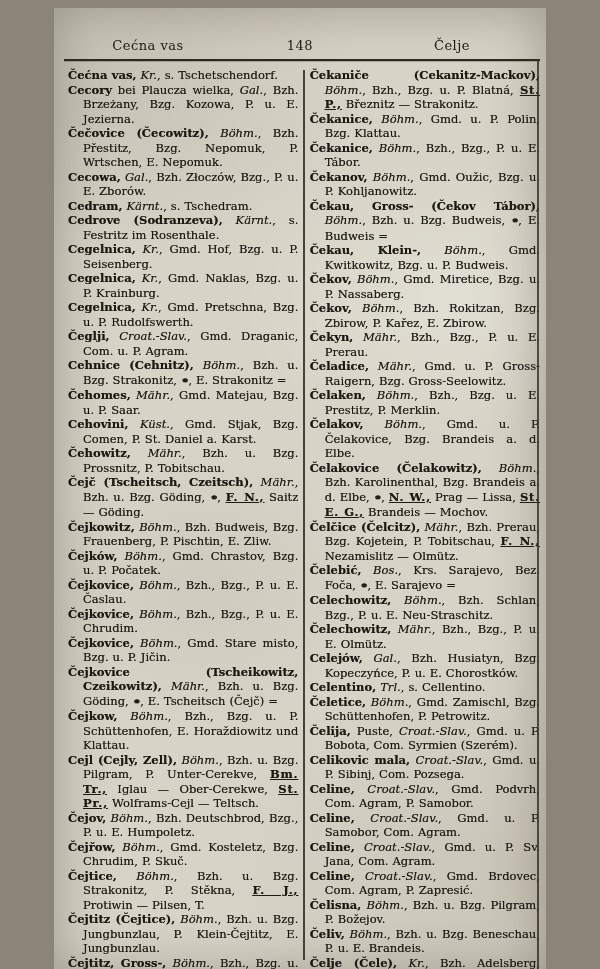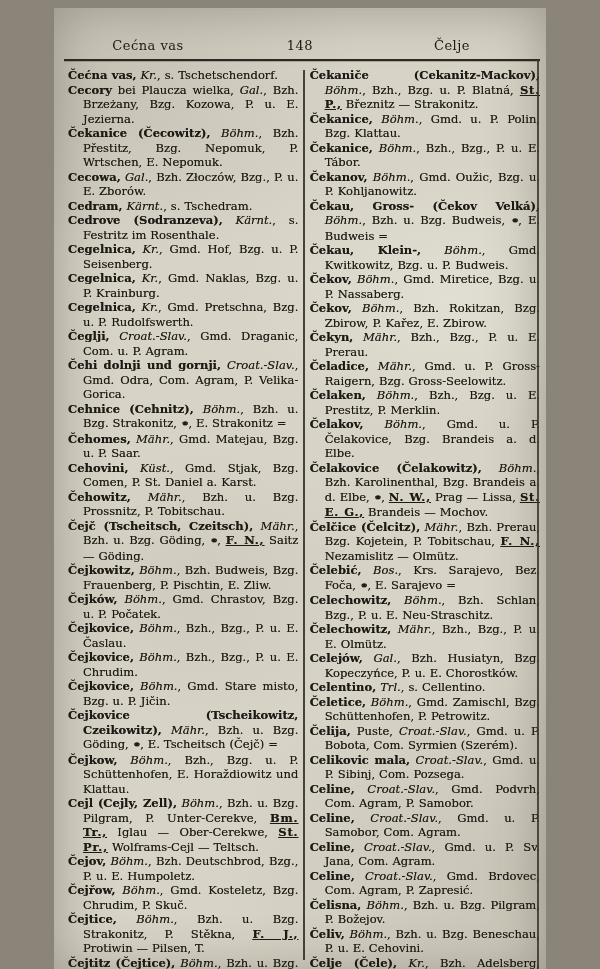--- a/index.html
+++ b/index.html
@@ -67,29 +67,28 @@
     <div class="third">Cećna vas</div>
     <div class="third">148</div>
     <div class="third">Čelje</div>
   </div>
   <div class="header-rule"></div>
   <div class="edge-line"></div>
   <div class="cols">
     <div class="col" id="col-left">
         <p class="entry"><span class="seg-b">Čećna vas,</span><span class="seg-t"> </span><span class="seg-i">Kr.</span><span class="seg-t">, s. Tschetschendorf.</span></p>
         <p class="entry"><span class="seg-b">Cecory</span><span class="seg-t"> bei Plaucza wielka, </span><span class="seg-i">Gal.</span><span class="seg-t">, Bzh. Brzeżany, Bzg. Kozowa, P. u. E. Jezierna.</span></p>
-        <p class="entry"><span class="seg-b">Čekanice (Čecowitz),</span><span class="seg-t"> </span><span class="seg-i">Böhm.</span><span class="seg-t">, Bzh. Přestitz, Bzg. Nepomuk, P. Wrtschen, E. Nepomuk.</span></p>
+        <p class="entry"><span class="seg-b">Čečovice (Čecowitz),</span><span class="seg-t"> </span><span class="seg-i">Böhm.</span><span class="seg-t">, Bzh. Přestitz, Bzg. Nepomuk, P. Wrtschen, E. Nepomuk.</span></p>
         <p class="entry"><span class="seg-b">Cecowa,</span><span class="seg-t"> </span><span class="seg-i">Gal.</span><span class="seg-t">, Bzh. Złoczów, Bzg., P. u. E. Zborów.</span></p>
         <p class="entry"><span class="seg-b">Cedram,</span><span class="seg-t"> </span><span class="seg-i">Kärnt.</span><span class="seg-t">, s. Tschedram.</span></p>
         <p class="entry"><span class="seg-b">Cedrove (Sodranzeva),</span><span class="seg-t"> </span><span class="seg-i">Kärnt.</span><span class="seg-t">, s. Festritz im Rosenthale.</span></p>
         <p class="entry"><span class="seg-b">Cegelnica,</span><span class="seg-t"> </span><span class="seg-i">Kr.</span><span class="seg-t">, Gmd. Hof, Bzg. u. P. Seisenberg.</span></p>
         <p class="entry"><span class="seg-b">Cegelnica,</span><span class="seg-t"> </span><span class="seg-i">Kr.</span><span class="seg-t">, Gmd. Naklas, Bzg. u. P. Krainburg.</span></p>
         <p class="entry"><span class="seg-b">Cegelnica,</span><span class="seg-t"> </span><span class="seg-i">Kr.</span><span class="seg-t">, Gmd. Pretschna, Bzg. u. P. Rudolfswerth.</span></p>
         <p class="entry"><span class="seg-b">Čeglji,</span><span class="seg-t"> </span><span class="seg-i">Croat.-Slav.</span><span class="seg-t">, Gmd. Draganic, Com. u. P. Agram.</span></p>
-        <p class="entry"><span class="seg-b">Čehi dolnji und gornji,</span><span class="seg-t"> </span><span class="seg-i">Croat.-Slav.</span><span class="seg-t">, Gmd. Odra, Com. Agram, P. Velika-Gorica.</span></p>
         <p class="entry"><span class="seg-b">Cehnice (Cehnitz),</span><span class="seg-t"> </span><span class="seg-i">Böhm.</span><span class="seg-t">, Bzh. u. Bzg. Strakonitz, </span><span class="seg-y">⚭</span><span class="seg-t">, E. Strakonitz =</span></p>
         <p class="entry"><span class="seg-b">Čehomes,</span><span class="seg-t"> </span><span class="seg-i">Mähr.</span><span class="seg-t">, Gmd. Matejau, Bzg. u. P. Saar.</span></p>
         <p class="entry"><span class="seg-b">Cehovini,</span><span class="seg-t"> </span><span class="seg-i">Küst.</span><span class="seg-t">, Gmd. Stjak, Bzg. Comen, P. St. Daniel a. Karst.</span></p>
         <p class="entry"><span class="seg-b">Čehowitz,</span><span class="seg-t"> </span><span class="seg-i">Mähr.</span><span class="seg-t">, Bzh. u. Bzg. Prossnitz, P. Tobitschau.</span></p>
         <p class="entry"><span class="seg-b">Čejč (Tscheitsch, Czeitsch),</span><span class="seg-t"> </span><span class="seg-i">Mähr.</span><span class="seg-t">, Bzh. u. Bzg. Göding, </span><span class="seg-y">⚭</span><span class="seg-t">, </span><span class="seg-g">F. N.,</span><span class="seg-t"> Saitz — Göding.</span></p>
         <p class="entry"><span class="seg-b">Čejkowitz,</span><span class="seg-t"> </span><span class="seg-i">Böhm.</span><span class="seg-t">, Bzh. Budweis, Bzg. Frauenberg, P. Pischtin, E. Zliw.</span></p>
         <p class="entry"><span class="seg-b">Čejków,</span><span class="seg-t"> </span><span class="seg-i">Böhm.</span><span class="seg-t">, Gmd. Chrastov, Bzg. u. P. Počatek.</span></p>
         <p class="entry"><span class="seg-b">Čejkovice,</span><span class="seg-t"> </span><span class="seg-i">Böhm.</span><span class="seg-t">, Bzh., Bzg., P. u. E. Časlau.</span></p>
         <p class="entry"><span class="seg-b">Čejkovice,</span><span class="seg-t"> </span><span class="seg-i">Böhm.</span><span class="seg-t">, Bzh., Bzg., P. u. E. Chrudim.</span></p>
         <p class="entry"><span class="seg-b">Čejkovice,</span><span class="seg-t"> </span><span class="seg-i">Böhm.</span><span class="seg-t">, Gmd. Stare misto, Bzg. u. P. Jičin.</span></p>
@@ -102,21 +101,21 @@
         <p class="entry"><span class="seg-b">Čejtitz (Čejtice),</span><span class="seg-t"> </span><span class="seg-i">Böhm.</span><span class="seg-t">, Bzh. u. Bzg. Jungbunzlau, P. Klein-Čejtitz, E. Jungbunzlau.</span></p>
         <p class="entry"><span class="seg-b">Čejtitz, Gross-,</span><span class="seg-t"> </span><span class="seg-i">Böhm.</span><span class="seg-t">, Bzh., Bzg. u. P. Klein-Čejtitz, E. Jungbunzlau.</span></p>
         <p class="entry"><span class="seg-b">Čejtitz, Klein-,</span><span class="seg-t"> </span><span class="seg-i">Böhm.</span><span class="seg-t">, Gmd. Čejtitz, Bzh. u. Bzg. Jungbunzlau, </span><span class="seg-y">⚭</span><span class="seg-t">, E. Jungbunzlau =, T.</span></p>
       </div>
     <div class="col-divider"></div>
     <div class="col" id="col-right">
         <p class="entry"><span class="seg-b">Čekaniče (Cekanitz-Mackov),</span><span class="seg-t"> </span><span class="seg-i">Böhm.</span><span class="seg-t">, Bzh., Bzg. u. P. Blatná, </span><span class="seg-g">St. P.,</span><span class="seg-t"> Březnitz — Strakonitz.</span></p>
         <p class="entry"><span class="seg-b">Čekanice,</span><span class="seg-t"> </span><span class="seg-i">Böhm.</span><span class="seg-t">, Gmd. u. P. Polin, Bzg. Klattau.</span></p>
         <p class="entry"><span class="seg-b">Čekanice,</span><span class="seg-t"> </span><span class="seg-i">Böhm.</span><span class="seg-t">, Bzh., Bzg., P. u. E. Tábor.</span></p>
         <p class="entry"><span class="seg-b">Čekanov,</span><span class="seg-t"> </span><span class="seg-i">Böhm.</span><span class="seg-t">, Gmd. Oužic, Bzg. u. P. Kohljanowitz.</span></p>
-        <p class="entry"><span class="seg-b">Čekau, Gross- (Čekov Velká),</span><span class="seg-t"> </span><span class="seg-i">Böhm.</span><span class="seg-t">, Bzh. u. Bzg. Budweis, </span><span class="seg-y">⚭</span><span class="seg-t">, E. Budweis =</span></p>
+        <p class="entry"><span class="seg-b">Čekau, Gross- (Čekov Tábor),</span><span class="seg-t"> </span><span class="seg-i">Böhm.</span><span class="seg-t">, Bzh. u. Bzg. Budweis, </span><span class="seg-y">⚭</span><span class="seg-t">, E. Budweis =</span></p>
         <p class="entry"><span class="seg-b">Čekau, Klein-,</span><span class="seg-t"> </span><span class="seg-i">Böhm.</span><span class="seg-t">, Gmd. Kwitkowitz, Bzg. u. P. Budweis.</span></p>
         <p class="entry"><span class="seg-b">Čekov,</span><span class="seg-t"> </span><span class="seg-i">Böhm.</span><span class="seg-t">, Gmd. Miretice, Bzg. u. P. Nassaberg.</span></p>
         <p class="entry"><span class="seg-b">Čekov,</span><span class="seg-t"> </span><span class="seg-i">Böhm.</span><span class="seg-t">, Bzh. Rokitzan, Bzg. Zbirow, P. Kařez, E. Zbirow.</span></p>
         <p class="entry"><span class="seg-b">Čekyn,</span><span class="seg-t"> </span><span class="seg-i">Mähr.</span><span class="seg-t">, Bzh., Bzg., P. u. E. Prerau.</span></p>
         <p class="entry"><span class="seg-b">Čeladice,</span><span class="seg-t"> </span><span class="seg-i">Mähr.</span><span class="seg-t">, Gmd. u. P. Gross-Raigern, Bzg. Gross-Seelowitz.</span></p>
         <p class="entry"><span class="seg-b">Čelaken,</span><span class="seg-t"> </span><span class="seg-i">Böhm.</span><span class="seg-t">, Bzh., Bzg. u. E. Prestitz, P. Merklin.</span></p>
         <p class="entry"><span class="seg-b">Čelakov,</span><span class="seg-t"> </span><span class="seg-i">Böhm.</span><span class="seg-t">, Gmd. u. P. Čelakovice, Bzg. Brandeis a. d. Elbe.</span></p>
         <p class="entry"><span class="seg-b">Čelakovice (Čelakowitz),</span><span class="seg-t"> </span><span class="seg-i">Böhm.</span><span class="seg-t">, Bzh. Karolinenthal, Bzg. Brandeis a. d. Elbe, </span><span class="seg-y">⚭</span><span class="seg-t">, </span><span class="seg-g">N. W.,</span><span class="seg-t"> Prag — Lissa, </span><span class="seg-g">St. E. G.,</span><span class="seg-t"> Brandeis — Mochov.</span></p>
         <p class="entry"><span class="seg-b">Čelčice (Čelcitz),</span><span class="seg-t"> </span><span class="seg-i">Mähr.</span><span class="seg-t">, Bzh. Prerau, Bzg. Kojetein, P. Tobitschau, </span><span class="seg-g">F. N.,</span><span class="seg-t"> Nezamislitz — Olmütz.</span></p>
         <p class="entry"><span class="seg-b">Čelebić,</span><span class="seg-t"> </span><span class="seg-i">Bos.</span><span class="seg-t">, Krs. Sarajevo, Bez. Foča, </span><span class="seg-y">⚭</span><span class="seg-t">, E. Sarajevo =</span></p>
@@ -125,17 +124,17 @@
         <p class="entry"><span class="seg-b">Celejów,</span><span class="seg-t"> </span><span class="seg-i">Gal.</span><span class="seg-t">, Bzh. Husiatyn, Bzg. Kopeczyńce, P. u. E. Chorostków.</span></p>
         <p class="entry"><span class="seg-b">Celentino,</span><span class="seg-t"> </span><span class="seg-i">Trl.</span><span class="seg-t">, s. Cellentino.</span></p>
         <p class="entry"><span class="seg-b">Čeletice,</span><span class="seg-t"> </span><span class="seg-i">Böhm.</span><span class="seg-t">, Gmd. Zamischl, Bzg. Schüttenhofen, P. Petrowitz.</span></p>
         <p class="entry"><span class="seg-b">Čelija,</span><span class="seg-t"> Puste, </span><span class="seg-i">Croat.-Slav.</span><span class="seg-t">, Gmd. u. P. Bobota, Com. Syrmien (Szerém).</span></p>
         <p class="entry"><span class="seg-b">Celikovic mala,</span><span class="seg-t"> </span><span class="seg-i">Croat.-Slav.</span><span class="seg-t">, Gmd. u. P. Sibinj, Com. Pozsega.</span></p>
         <p class="entry"><span class="seg-b">Celine,</span><span class="seg-t"> </span><span class="seg-i">Croat.-Slav.</span><span class="seg-t">, Gmd. Podvrh, Com. Agram, P. Samobor.</span></p>
         <p class="entry"><span class="seg-b">Celine,</span><span class="seg-t"> </span><span class="seg-i">Croat.-Slav.</span><span class="seg-t">, Gmd. u. P. Samobor, Com. Agram.</span></p>
         <p class="entry"><span class="seg-b">Celine,</span><span class="seg-t"> </span><span class="seg-i">Croat.-Slav.</span><span class="seg-t">, Gmd. u. P. Sv. Jana, Com. Agram.</span></p>
         <p class="entry"><span class="seg-b">Celine,</span><span class="seg-t"> </span><span class="seg-i">Croat.-Slav.</span><span class="seg-t">, Gmd. Brdovec, Com. Agram, P. Zapresić.</span></p>
         <p class="entry"><span class="seg-b">Čelisna,</span><span class="seg-t"> </span><span class="seg-i">Böhm.</span><span class="seg-t">, Bzh. u. Bzg. Pilgram, P. Božejov.</span></p>
-        <p class="entry"><span class="seg-b">Čeliv,</span><span class="seg-t"> </span><span class="seg-i">Böhm.</span><span class="seg-t">, Bzh. u. Bzg. Beneschau, P. u. E. Cehovini.</span></p>
+        <p class="entry"><span class="seg-b">Čeliv,</span><span class="seg-t"> </span><span class="seg-i">Böhm.</span><span class="seg-t">, Bzh. u. Bzg. Beneschau, P. u. E. Brandeis.</span></p>
         <p class="entry"><span class="seg-b">Čelje (Čele),</span><span class="seg-t"> </span><span class="seg-i">Kr.</span><span class="seg-t">, Bzh. Adelsberg, Bzg. Feistritz, P. Prem, E. Küllenberg.</span></p>
       </div>
   </div>
 </div>
 
 </body></html>

